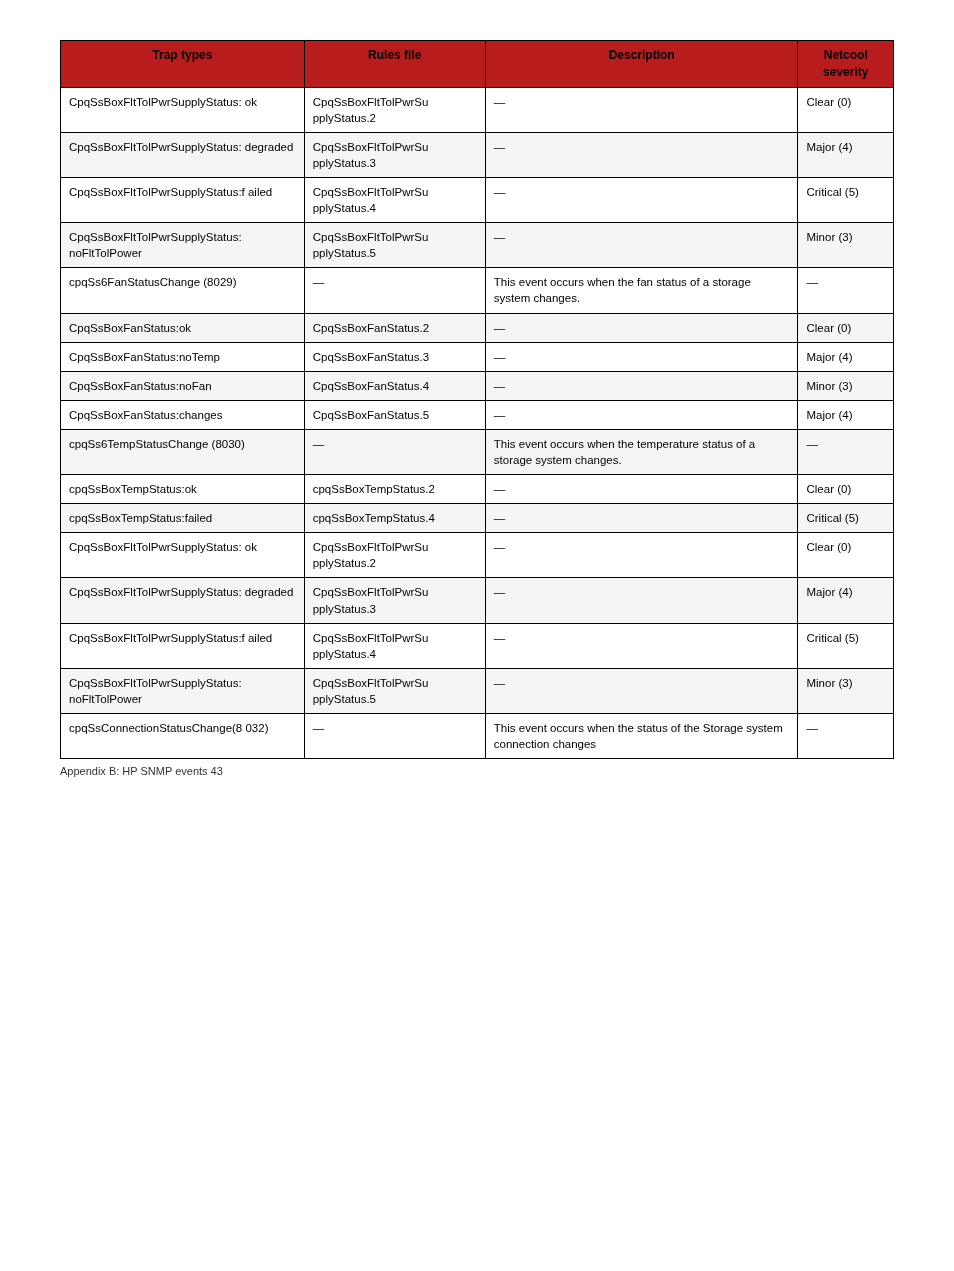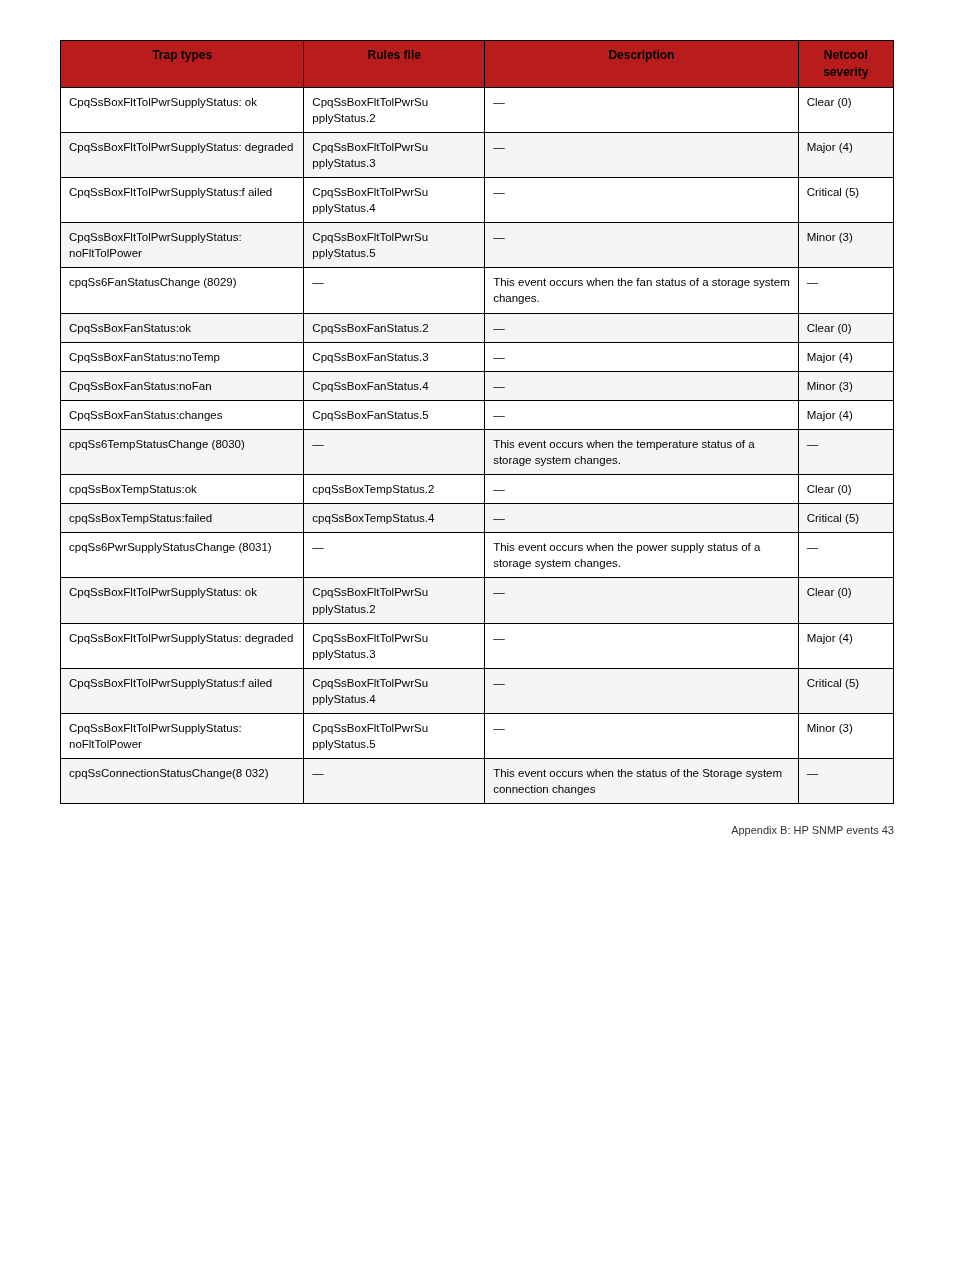--- a/index.html
+++ b/index.html
@@ -32,22 +32,21 @@
     }
     th {
       font-weight: bold;
       background-color: #b91c1c;
       font-size: 12px;
     }
     td {
       font-size: 11.5px;
     }
     .footer {
-      margin-top: 20px;
-      text-align: right;
+      margin-top: 6px;
       font-size: 11px;
       color: #333;
     }
     tr:nth-child(odd) td {
       background-color: #ffffff;
     }
     tr:nth-child(even) td {
       background-color: #f5f5f5;
     }
   </style>
@@ -131,26 +130,20 @@
           <td>—</td>
           <td>Clear (0)</td>
         </tr>
         <tr>
           <td>cpqSsBoxTempStatus:failed</td>
           <td>cpqSsBoxTempStatus.4</td>
           <td>—</td>
           <td>Critical (5)</td>
         </tr>
         <tr>
-          <td>cpqSs6PwrSupplyStatusChange (8031)</td>
-          <td>—</td>
-          <td>This event occurs when the power supply status of a storage system changes.</td>
-          <td>—</td>
-        </tr>
-        <tr>
           <td>CpqSsBoxFltTolPwrSupplyStatus: ok</td>
           <td>CpqSsBoxFltTolPwrSu pplyStatus.2</td>
           <td>—</td>
           <td>Clear (0)</td>
         </tr>
         <tr>
           <td>CpqSsBoxFltTolPwrSupplyStatus: degraded</td>
           <td>CpqSsBoxFltTolPwrSu pplyStatus.3</td>
           <td>—</td>
           <td>Major (4)</td>

